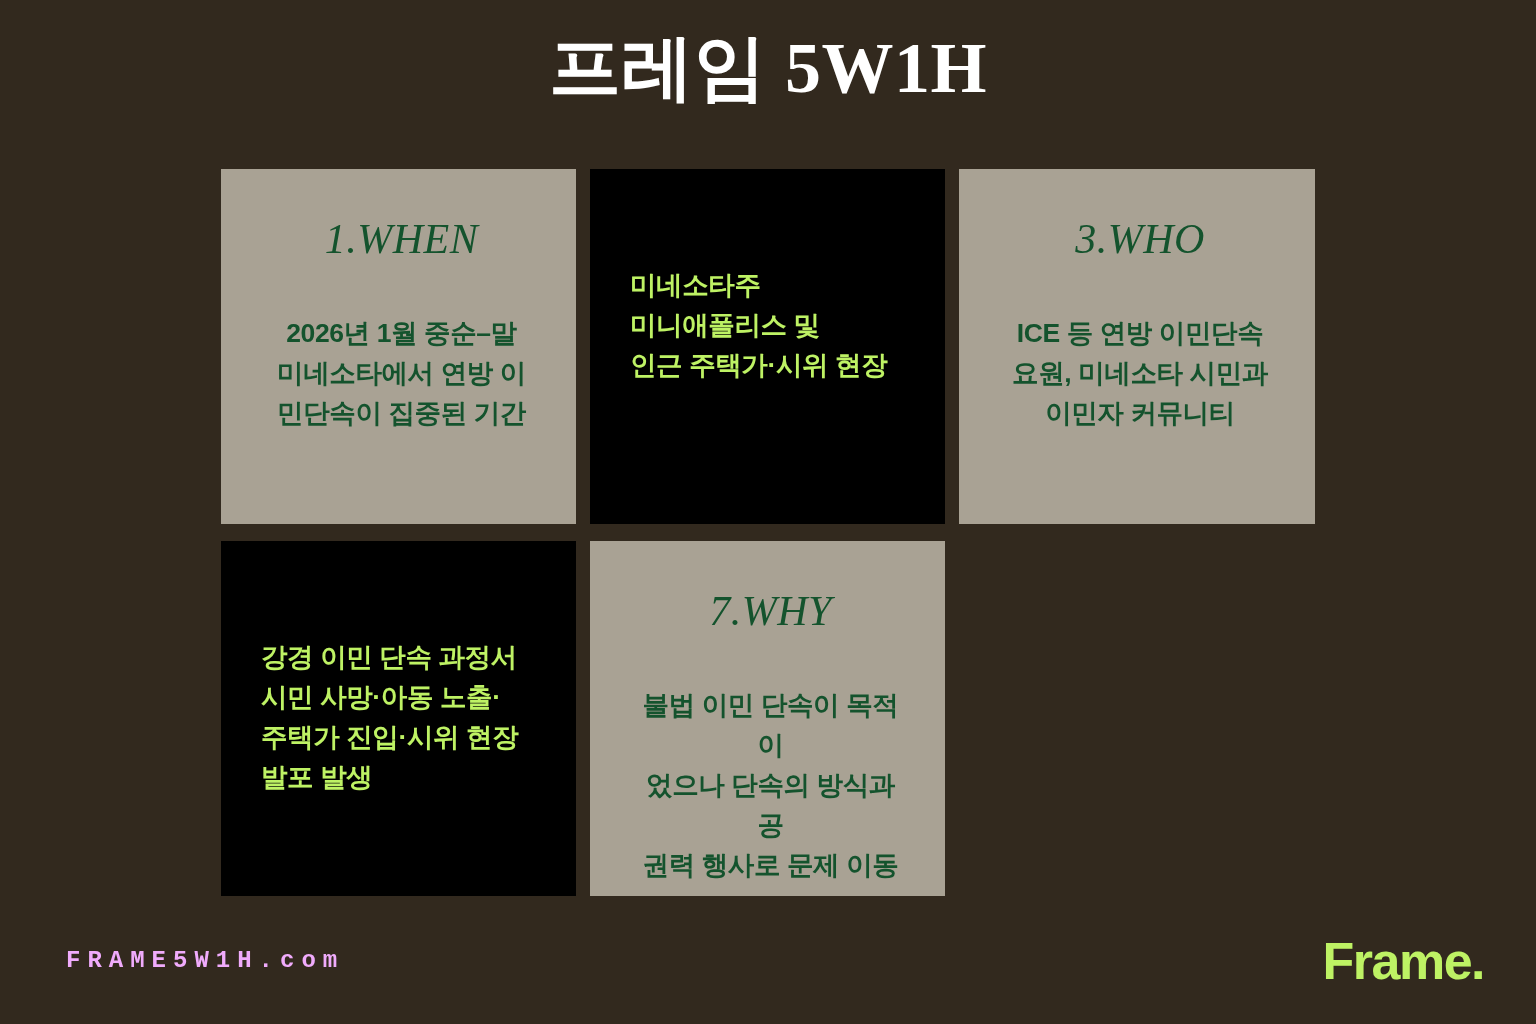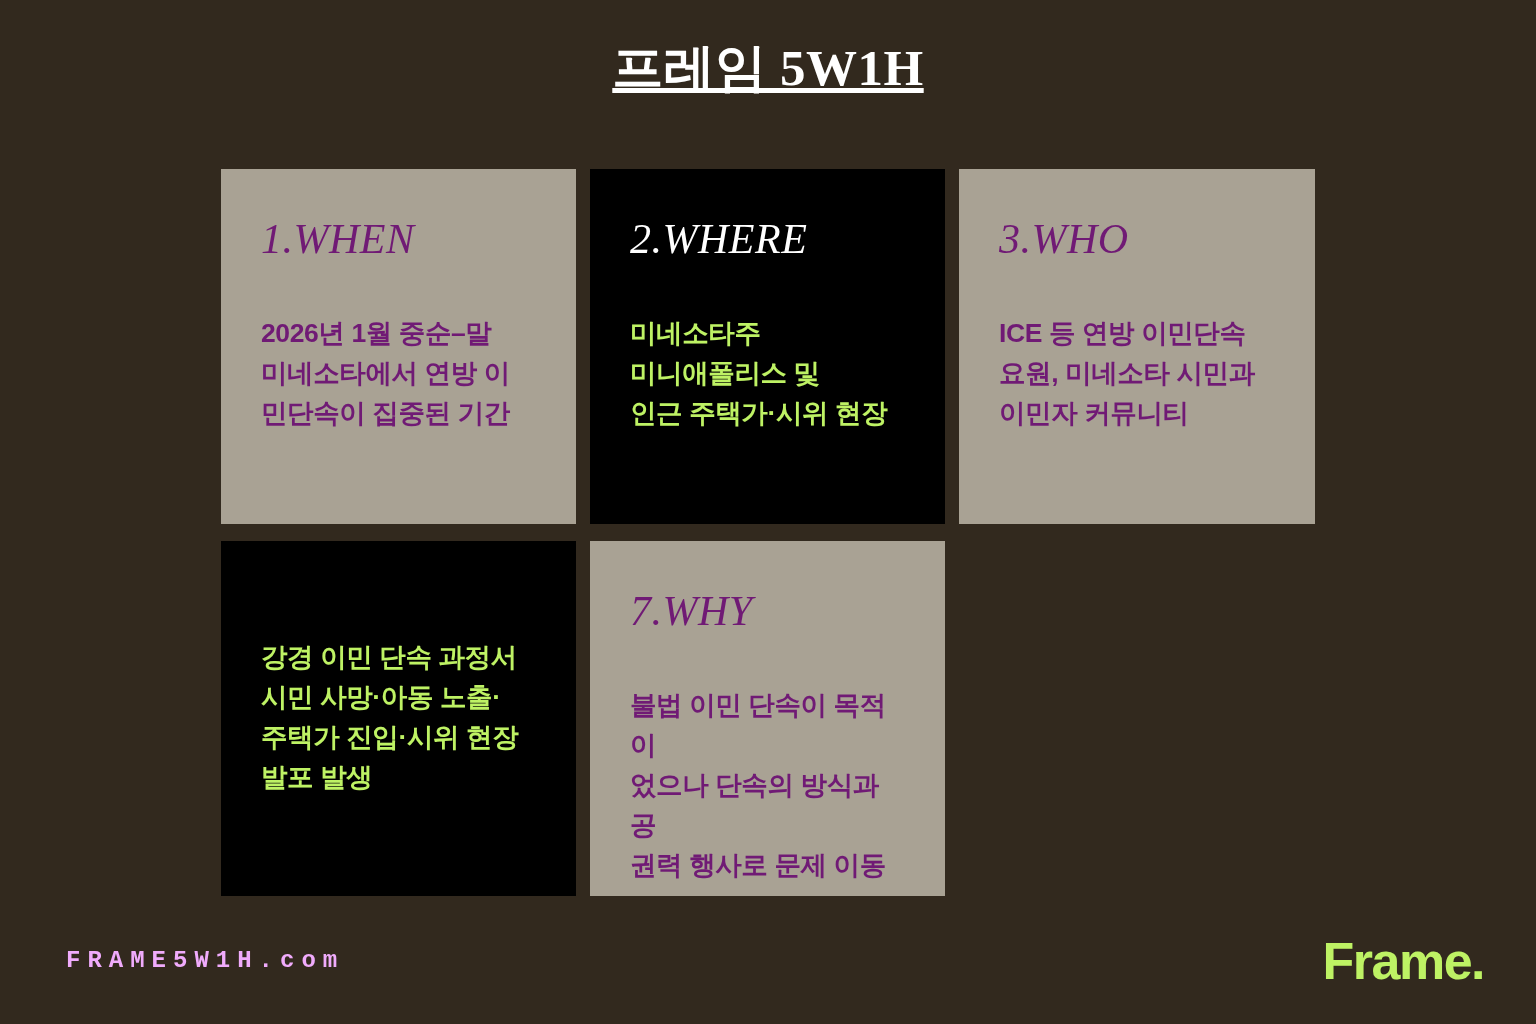--- a/index.html
+++ b/index.html
@@ -18,25 +18,24 @@
 
   
   #page-title {
     position: absolute;
     top: 36px;
     left: 0;
     width: 1536px;
     text-align: center;
     font-family: "Liberation Serif", "DejaVu Serif", serif;
     font-weight: bold;
-    font-size: 51px;
+    font-size: 72px;
     line-height: 64px;
     color: #ffffff;
     letter-spacing: 0.5px;
-    text-decoration: underline;
   }
 
   
   #card-grid {
     position: absolute;
     left: 221px;
     top: 169px;
     width: 1094px;
     height: 727px;
     display: grid;
@@ -71,21 +70,21 @@
     font-family: "Liberation Sans", sans-serif;
     font-weight: bold;
     font-size: 26.5px;
     line-height: 40px;
     color: #bef264;
     letter-spacing: -0.4px;
     white-space: pre-line;
   }
 
   .card.beige .card-heading,
-  .card.beige .card-body { color: #701a75; }
+  .card.beige .card-body { color: #14532d; text-align: center; }
 
   
   #footer-url {
     position: absolute;
     left: 66px;
     top: 946px;
     font-family: "Liberation Mono", "DejaVu Sans Mono", monospace;
     font-weight: bold;
     font-size: 24px;
     line-height: 30px;
@@ -115,21 +114,20 @@
 <div id="card-grid">
 
   <div class="card beige">
     <div class="card-heading">1.WHEN</div>
     <div class="card-body">2026년 1월 중순–말
 미네소타에서 연방 이
 민단속이 집중된 기간</div>
   </div>
 
   <div class="card black">
-    <div class="card-heading">2.WHERE</div>
     <div class="card-body">미네소타주
 미니애폴리스 및
 인근 주택가·시위 현장</div>
   </div>
 
   <div class="card beige">
     <div class="card-heading">3.WHO</div>
     <div class="card-body">ICE 등 연방 이민단속
 요원, 미네소타 시민과
 이민자 커뮤니티</div>

